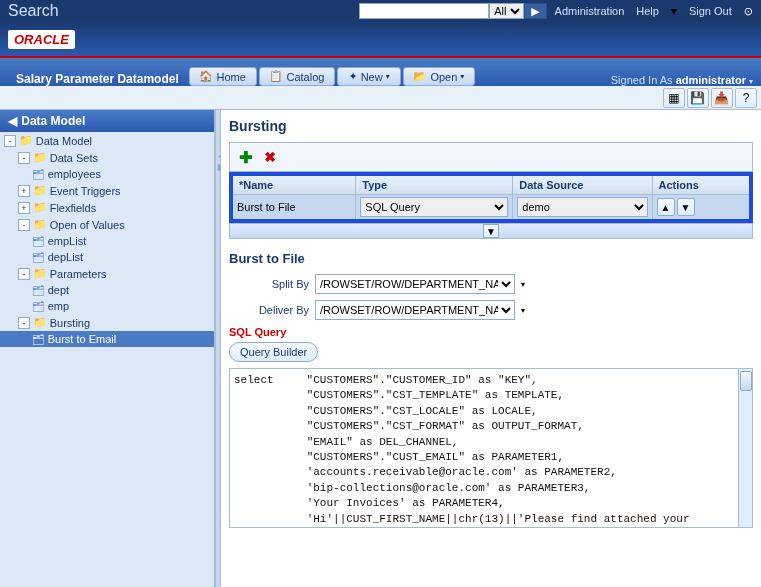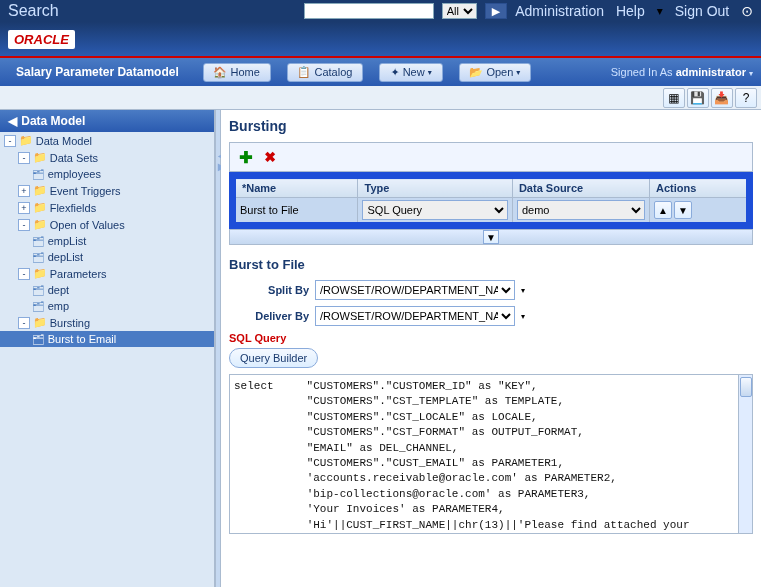--- a/index.html
+++ b/index.html
@@ -10,31 +10,31 @@
       background: #1a3a6e;
       display: flex;
       align-items: center;
       height: 22px;
       padding: 0 8px;
     }
     .top-bar-search {
       display: flex;
       align-items: center;
       margin-left: auto;
-      gap: 8px;
+      gap: 0;
     }
     .top-bar-links {
       display: flex;
       align-items: center;
       gap: 12px;
       margin-left: 8px;
     }
     .top-bar a, .top-bar span {
       color: #cce0ff;
-      font-size: 14px;
+      font-size: 11px;
       text-decoration: none;
       cursor: pointer;
     }
     .search-input {
       height: 16px;
       font-size: 11px;
       border: 1px solid #8ab;
       padding: 0 3px;
       width: 130px;
     }
@@ -81,24 +81,24 @@
       margin-left: auto;
       display: flex;
       align-items: center;
       gap: 10px;
     }
 
     
     .nav-bar {
       background: linear-gradient(to bottom, #4a7bc4, #2a5ab0);
       display: flex;
-      align-items: center;
+      align-items: flex-end;
       height: 28px;
       padding: 0 8px;
-      gap: 16px;
+      gap: 2px;
     }
     .nav-bar-left {
       color: white;
       font-size: 12px;
       font-weight: bold;
       padding: 0 8px;
     }
     .nav-btn {
       background: linear-gradient(to bottom, #e8f0fb, #c5d8f5);
       border: 1px solid #8aabdb;
@@ -247,21 +247,21 @@
       display: flex;
       align-items: center;
       justify-content: center;
       font-weight: bold;
     }
 
     
     .burst-table {
       width: 100%;
       border-collapse: collapse;
-      border: 7px solid #1d4ed8;
+      border: 4px solid #1d4ed8;
       padding-left: 30px;
     }
     .burst-table th {
       background: linear-gradient(to bottom, #e8f0fb, #d0e0f0);
       border: 1px solid #aabbd0;
       padding: 3px 6px;
       text-align: left;
       font-size: 11px;
       color: #1a3a6e;
       font-weight: bold;
@@ -328,21 +328,21 @@
     }
     .form-row {
       display: flex;
       align-items: center;
       margin-bottom: 6px;
       gap: 6px;
     }
     .form-label {
       font-size: 11px;
       color: #1a3a6e;
-      font-weight: bold;
+      font-weight: normal;
       text-align: right;
       width: 80px;
       flex-shrink: 0;
     }
     .form-select {
       height: 20px;
       font-size: 11px;
       border: 1px solid #8aabdb;
       width: 200px;
       background: white;

